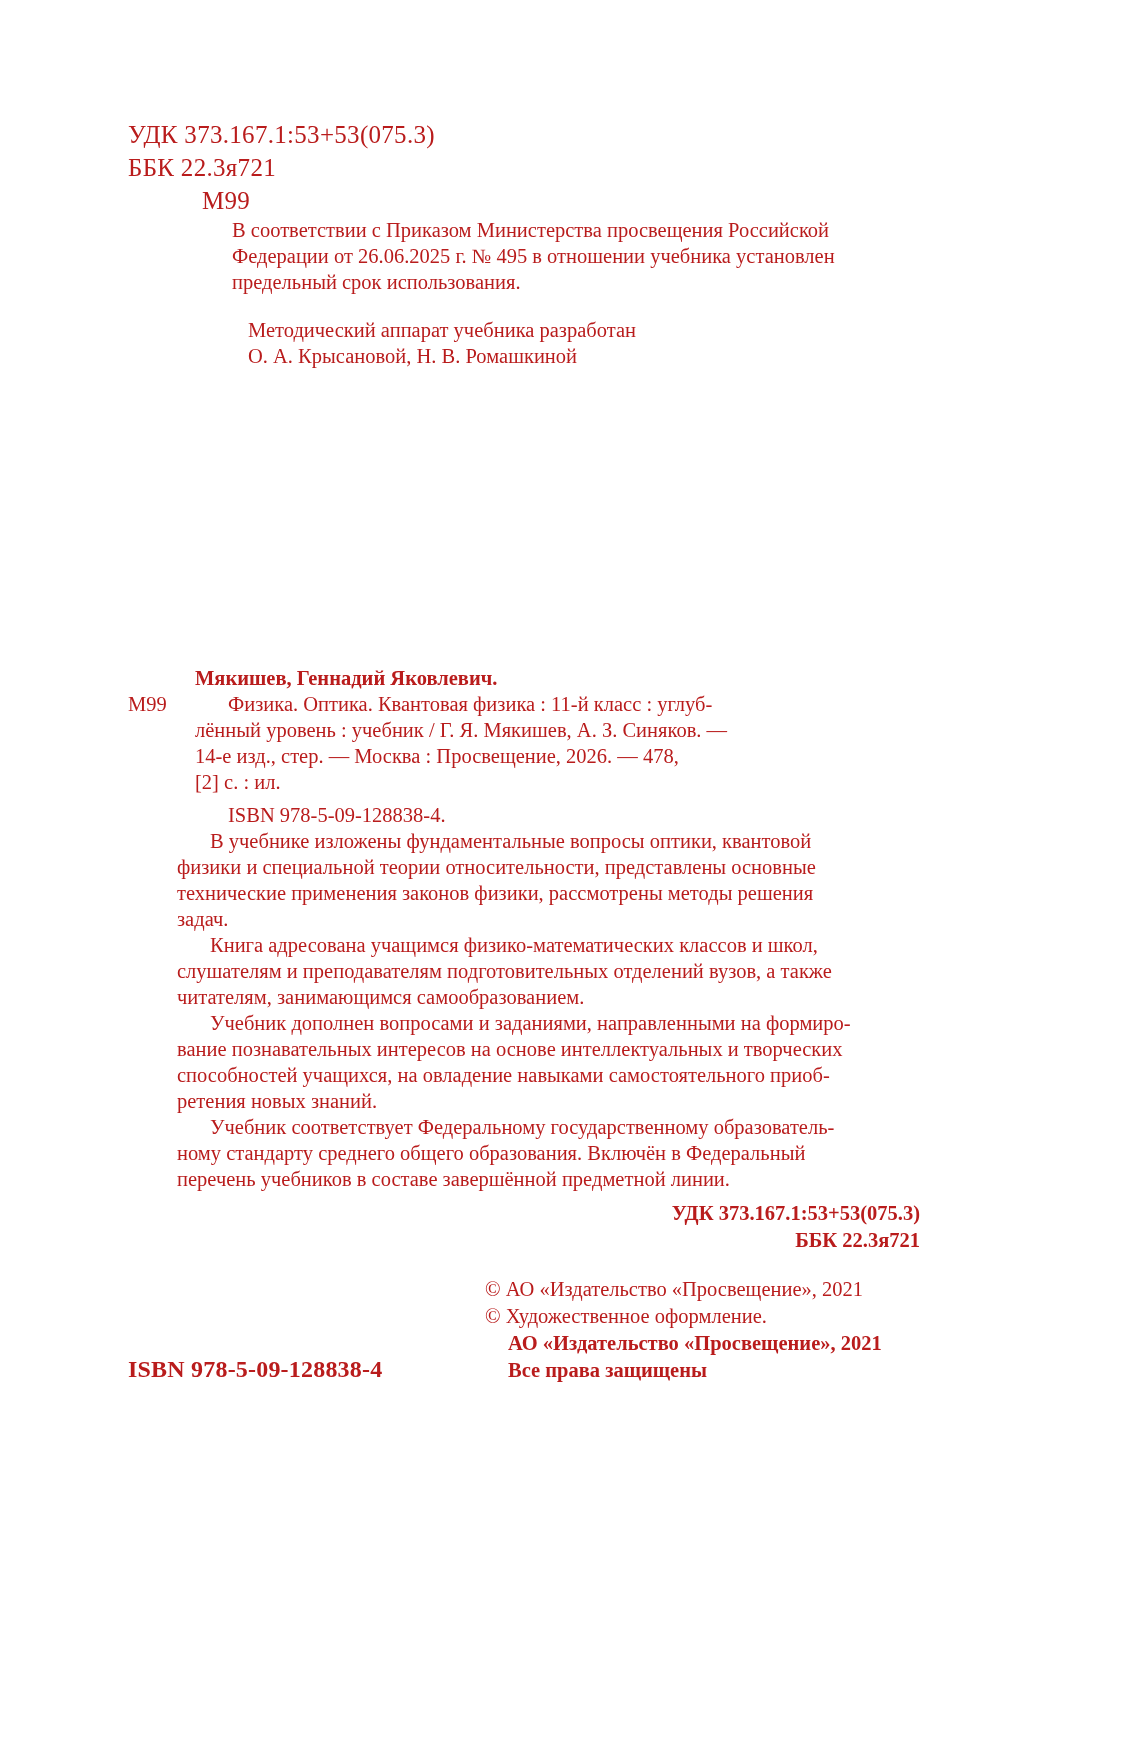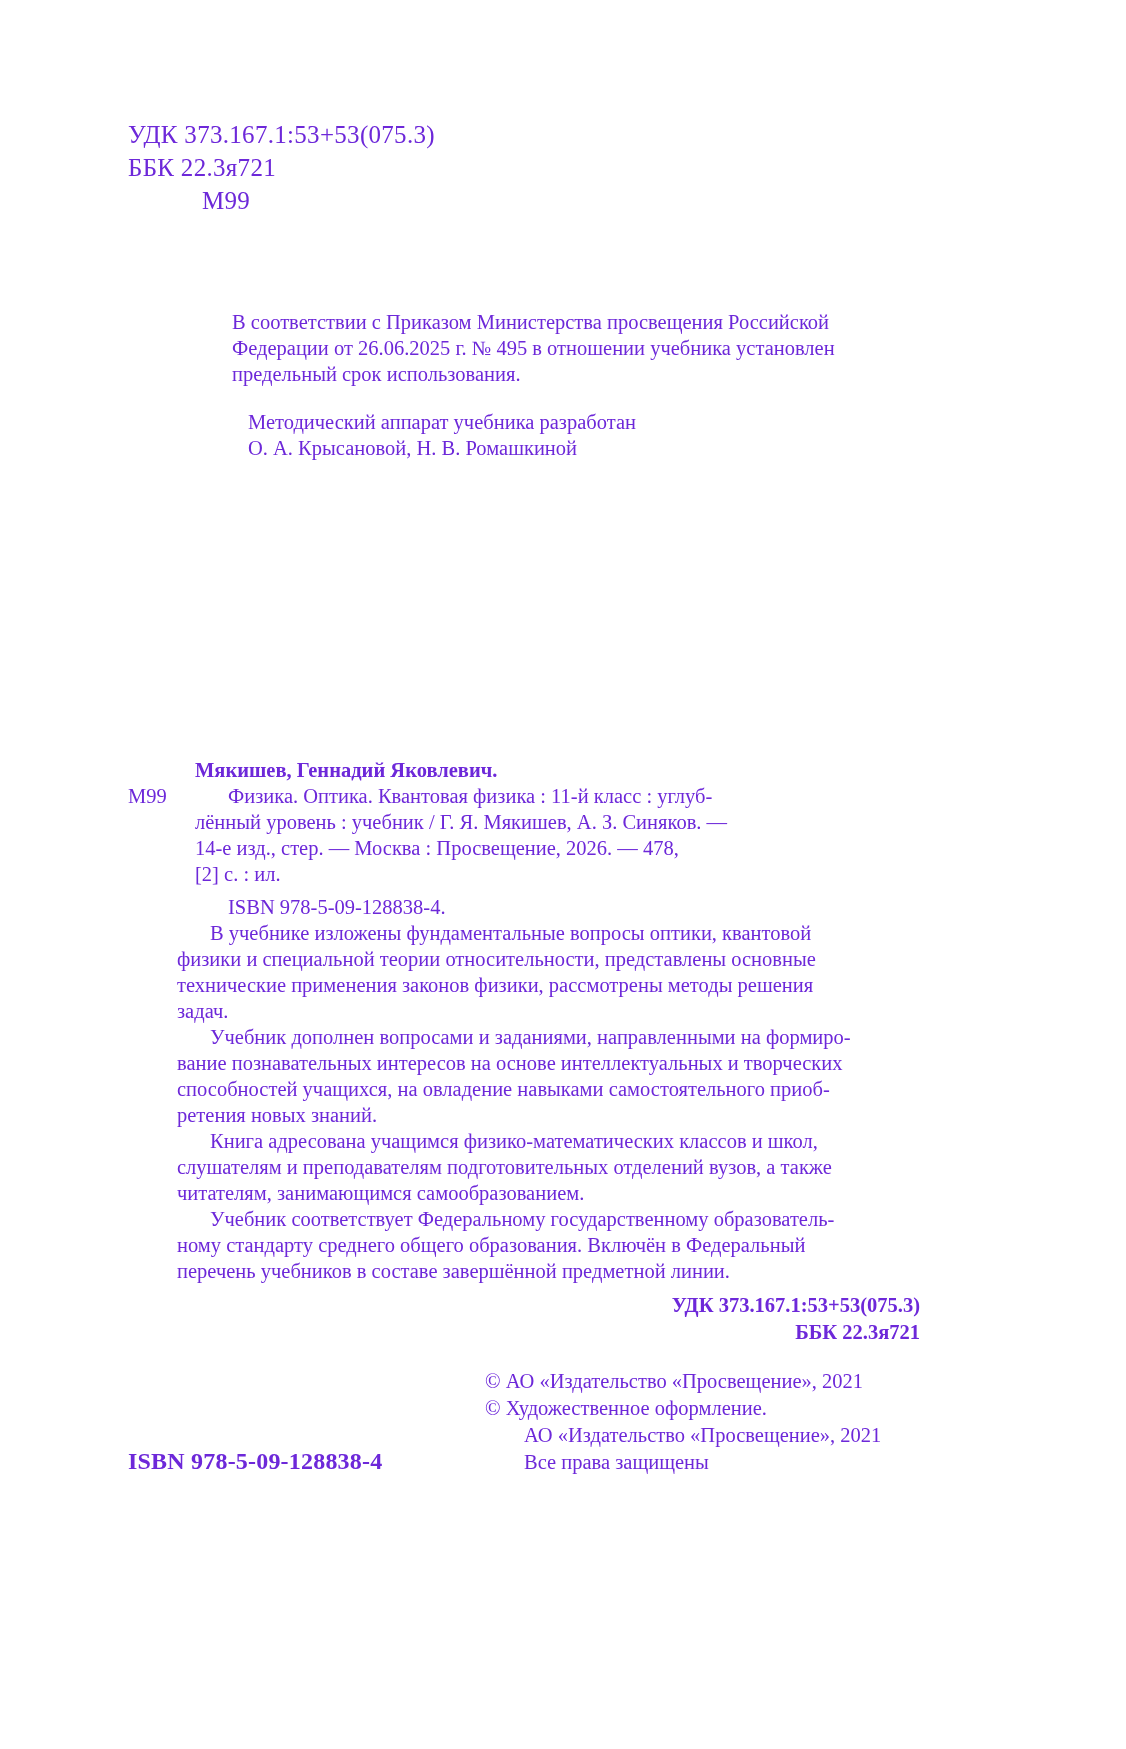--- a/index.html
+++ b/index.html
@@ -1,53 +1,53 @@
 <!DOCTYPE html>
 <html><head>
 <meta charset="utf-8">
 <style>
   html, body { margin: 0; padding: 0; background: #ffffff; }
   .page {
     width: 1126px;
     height: 1749px;
     background: #ffffff;
-    color: #6d28d9;
+    color: #b91c1c;
     font-family: "Liberation Serif", "DejaVu Serif", serif;
     font-size: 20.5px;
     line-height: 26px;
     box-sizing: border-box;
     padding: 118px 206px 0 128px;
     position: relative;
     overflow: hidden;
   }
   .pre { white-space: pre-wrap; }
 
   .top-codes { font-size: 25px; line-height: 33px; letter-spacing: 0.3px; }
   .top-codes .m99 { margin-left: 74px; }
 
-  .notice { margin-top: 92px; margin-left: 104px; }
+  .notice { margin-left: 104px; }
 
   .methodical { margin-top: 22px; text-align: left; padding-left: 120px; }
 
   .entry { margin-top: 296px; margin-left: 67px; }
   .author { font-weight: bold; margin-top: 20px; }
   .bib-wrap { position: relative; }
   .margin-code { position: absolute; left: -67px; top: 0; }
   .indent-first { text-indent: 33px; }
   .isbn-line { margin-left: 33px; margin-top: 7px; }
 
   .annotation { margin-left: 49px; }
   .para { text-indent: 33px; }
 
   .codes-right { text-align: right; font-weight: bold; margin-top: 8px; line-height: 27px; }
 
   .bottom-row { display: flex; margin-top: 22px; align-items: flex-end; }
   .isbn-bottom { font-weight: bold; font-size: 24px; line-height: 30px; width: 357px; flex: none; letter-spacing: 0.2px; }
   .copyright { line-height: 27px; }
-  .copyright .ind { margin-left: 39px; }
+  .copyright .ind { margin-left: 23px; font-weight: bold; }
 </style>
 </head>
 <body>
 
 <div class="page">
 
   <div class="top-codes">
     <div class="code-line">УДК   373.167.1:53+53(075.3)</div>
     <div class="code-line">ББК   22.3я721</div>
     <div class="code-line m99">М99</div>
@@ -70,27 +70,27 @@
 [2] с. : ил.</div>
     </div>
     <div class="isbn-line">ISBN 978-5-09-128838-4.</div>
   </div>
 
   <div class="annotation">
     <div class="para pre">В учебнике изложены фундаментальные вопросы оптики, квантовой
 физики и специальной теории относительности, представлены основные
 технические применения законов физики, рассмотрены методы решения
 задач.</div>
+    <div class="para pre">Книга адресована учащимся физико-математических классов и школ,
+слушателям и преподавателям подготовительных отделений вузов, а также
+читателям, занимающимся самообразованием.</div>
     <div class="para pre">Учебник дополнен вопросами и заданиями, направленными на формиро-
 вание познавательных интересов на основе интеллектуальных и творческих
 способностей учащихся, на овладение навыками самостоятельного приоб-
 ретения новых знаний.</div>
-    <div class="para pre">Книга адресована учащимся физико-математических классов и школ,
-слушателям и преподавателям подготовительных отделений вузов, а также
-читателям, занимающимся самообразованием.</div>
     <div class="para pre">Учебник соответствует Федеральному государственному образователь-
 ному стандарту среднего общего образования. Включён в Федеральный
 перечень учебников в составе завершённой предметной линии.</div>
   </div>
 
   <div class="codes-right">
     <div>УДК 373.167.1:53+53(075.3)</div>
     <div>ББК 22.3я721</div>
   </div>
 

